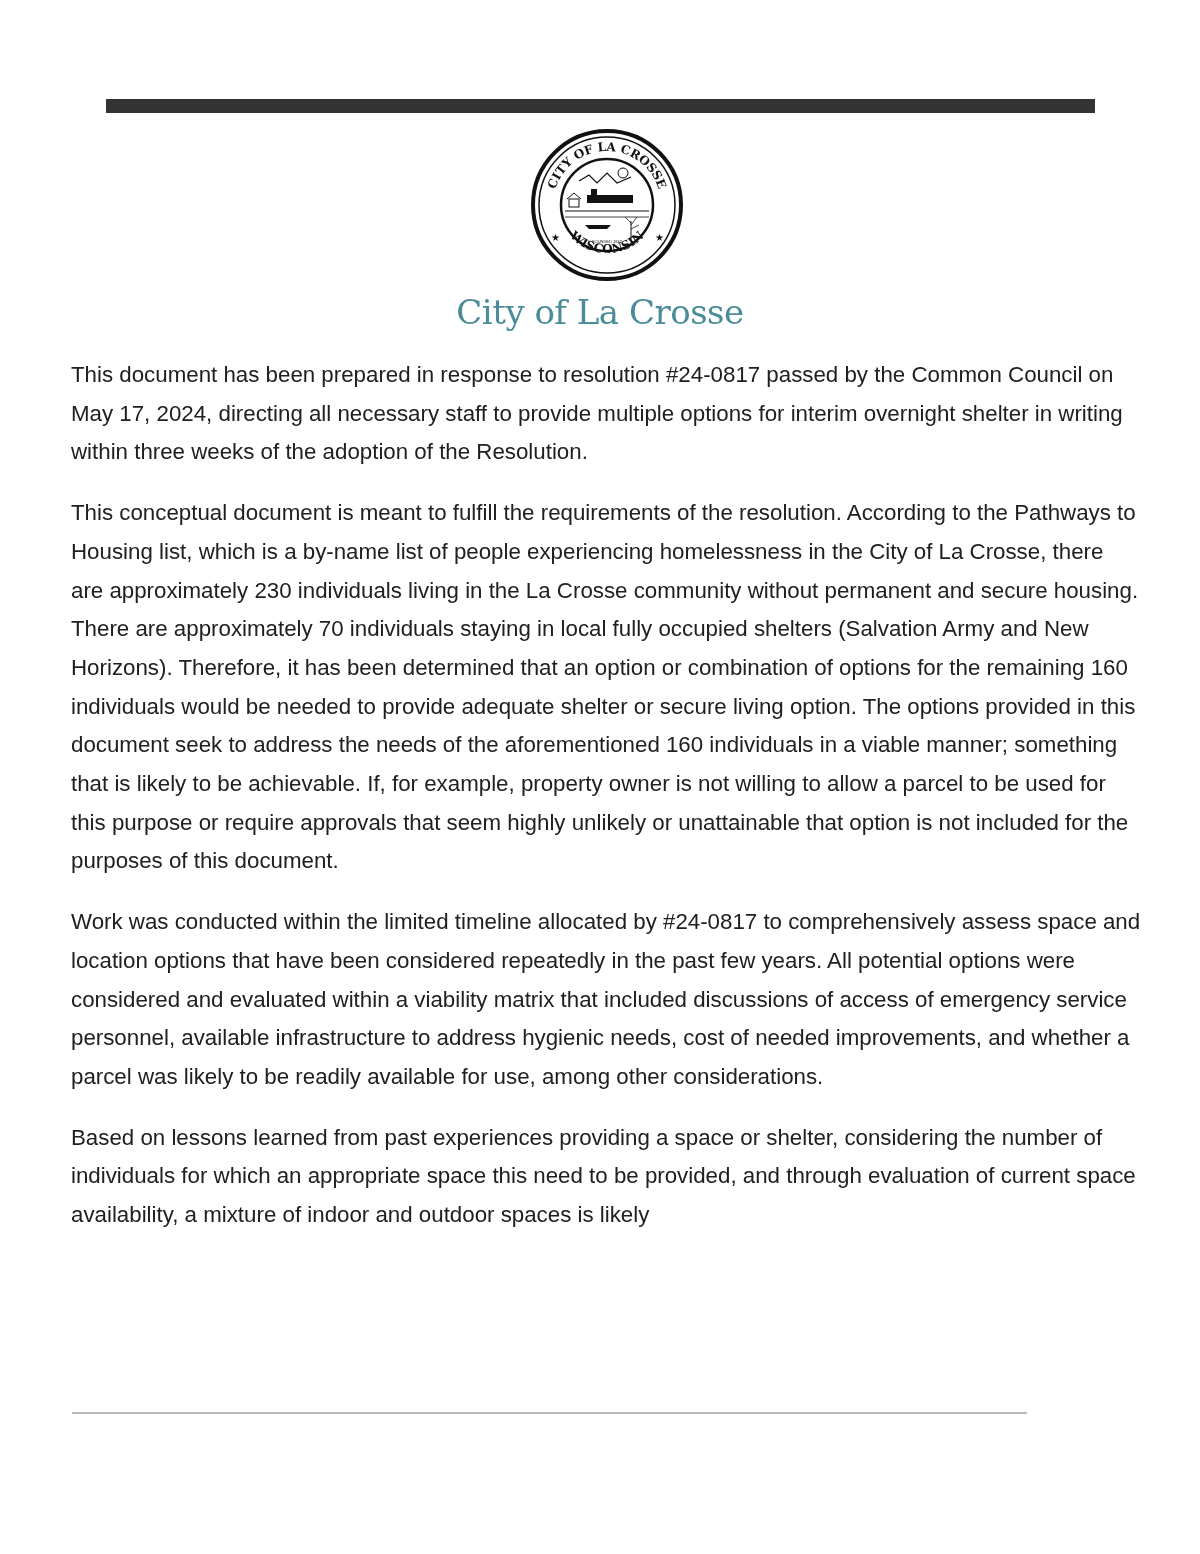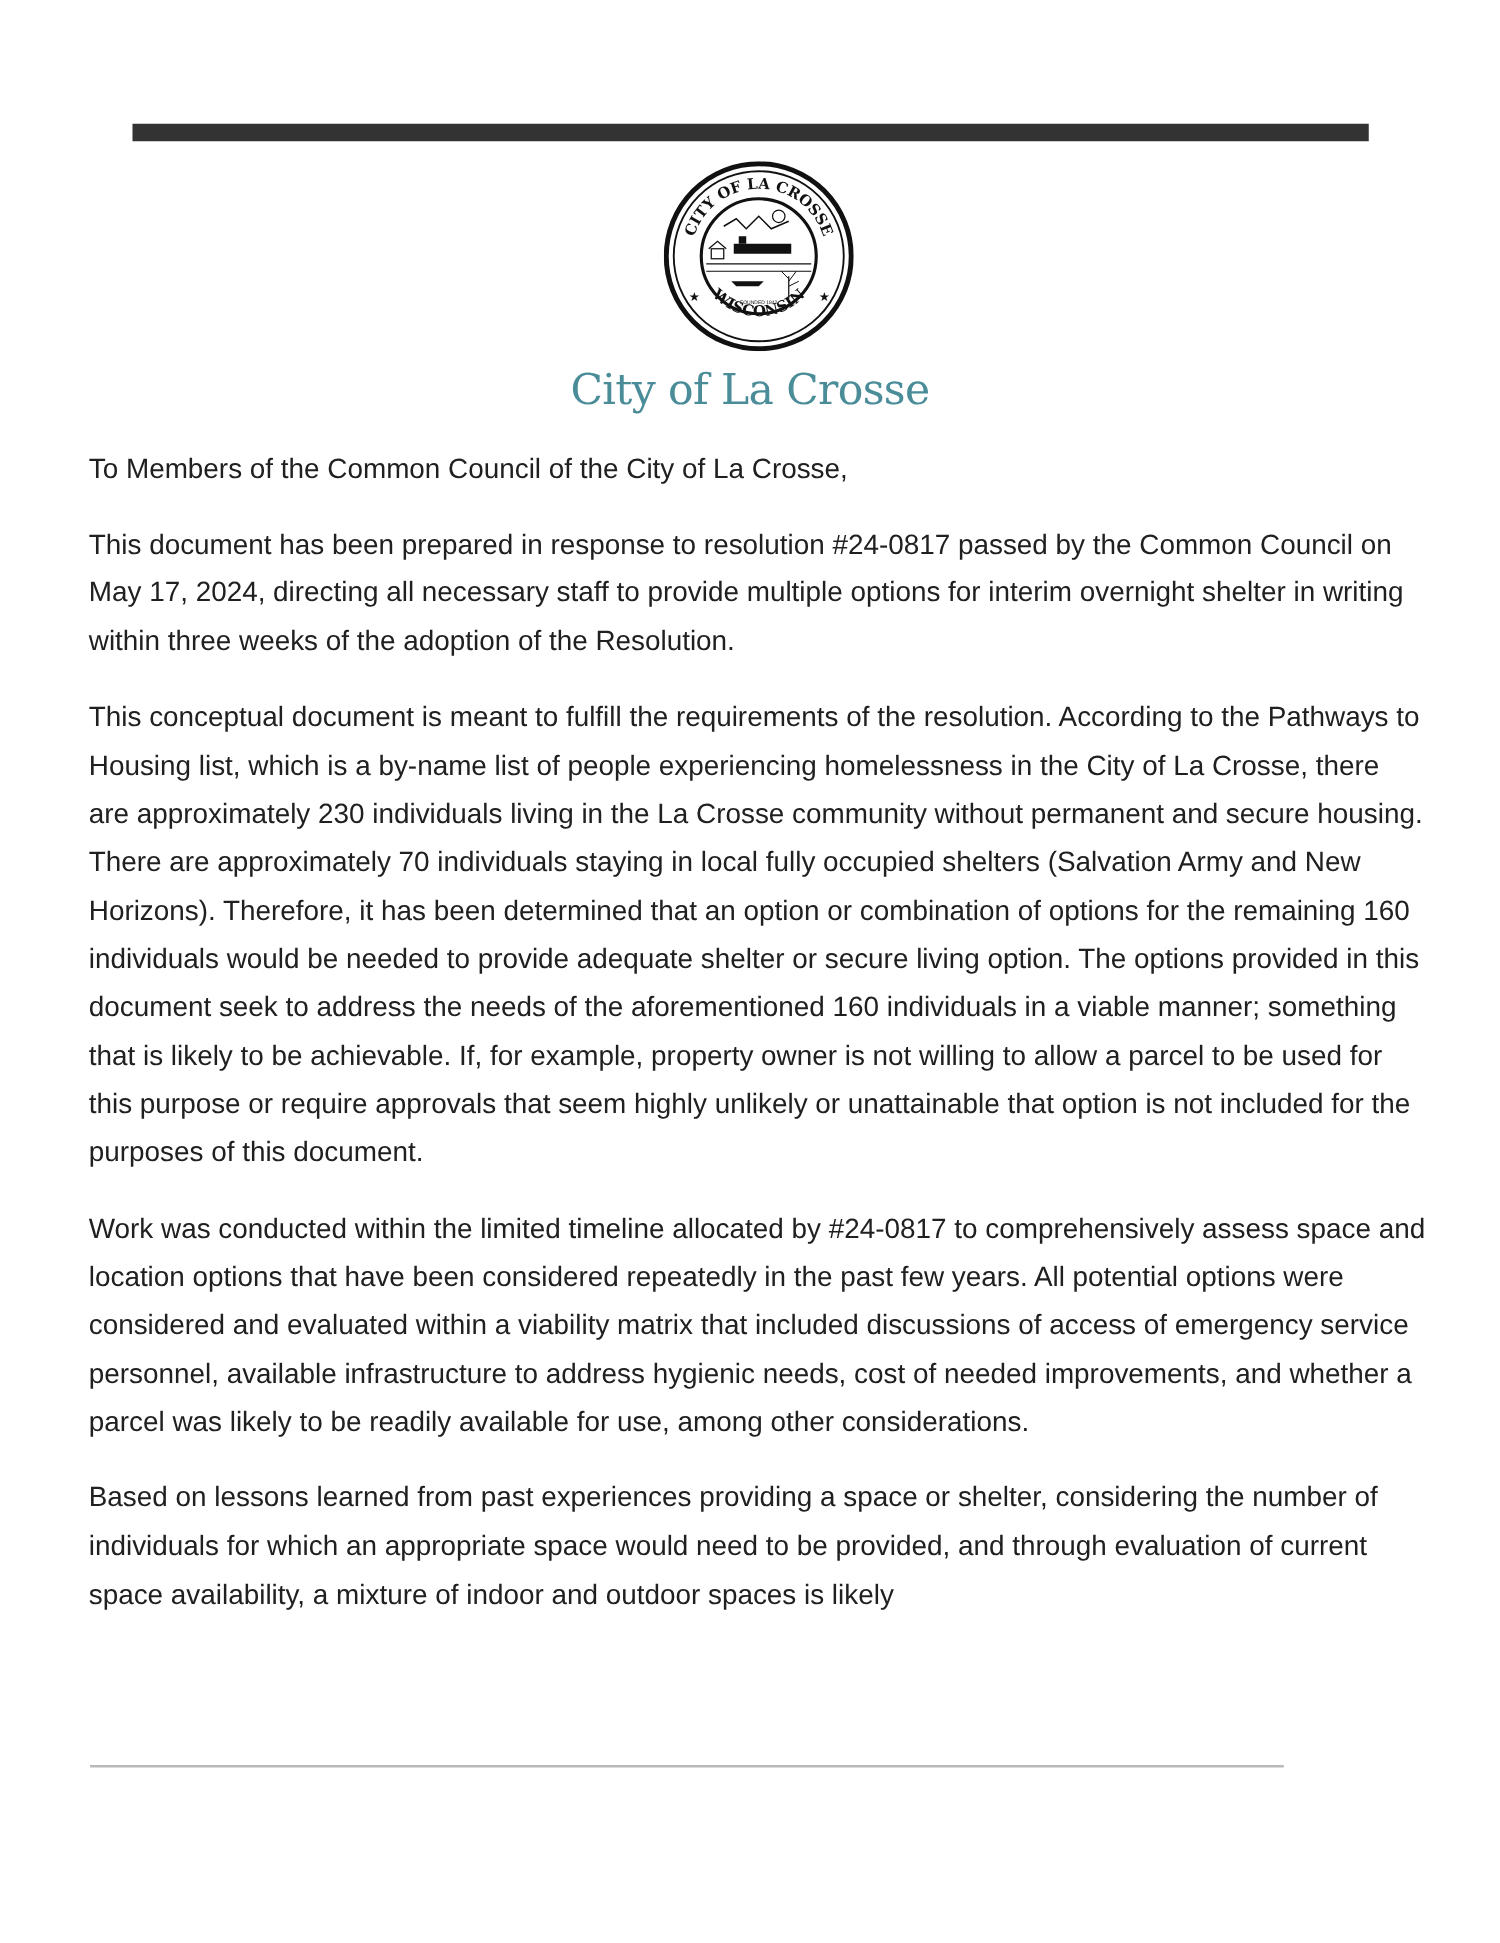--- a/index.html
+++ b/index.html
@@ -44,20 +44,19 @@
   <line x1="34" y1="88" x2="118" y2="88" stroke="#111" stroke-width="0.8"></line>
   <path d="M 54 96 L 80 96 L 76 100 L 58 100 Z" fill="#111"></path>
   <line x1="100" y1="110" x2="100" y2="92" stroke="#111" stroke-width="1"></line>
   <path d="M 100 94 L 94 88 M 100 96 L 106 88 M 100 100 L 108 96" stroke="#111" stroke-width="0.8"></path>
   <text x="76" y="114" font-size="4" text-anchor="middle" fill="#111">FOUNDED 1842</text>
 </svg>
 
 <div class="city-title">City of La Crosse</div>
 
 <div class="body-text">
-  <p>To Members of the Common Council of the City of La Crosse,</p>
   <p>This document has been prepared in response to resolution #24-0817 passed by the Common Council on May 17, 2024, directing all necessary staff to provide multiple options for interim overnight shelter in writing within three weeks of the adoption of the Resolution.</p>
   <p>This conceptual document is meant to fulfill the requirements of the resolution. According to the Pathways to Housing list, which is a by-name list of people experiencing homelessness in the City of La Crosse, there are approximately 230 individuals living in the La Crosse community without permanent and secure housing.  There are approximately 70 individuals staying in local fully occupied shelters (Salvation Army and New Horizons). Therefore, it has been determined that an option or combination of options for the remaining 160 individuals would be needed to provide adequate shelter or secure living option.  The options provided in this document seek to address the needs of the aforementioned 160 individuals in a viable manner; something that is likely to be achievable. If, for example, property owner is not willing to allow a parcel to be used for this purpose or require approvals that seem highly unlikely or unattainable that option is not included for the purposes of this document.</p>
   <p>Work was conducted within the limited timeline allocated by #24-0817 to comprehensively assess space and location options that have been considered repeatedly in the past few years. All potential options were considered and evaluated within a viability matrix that included discussions of access of emergency service personnel, available infrastructure to address hygienic needs, cost of needed improvements, and whether a parcel was likely to be readily available for use, among other considerations.</p>
-  <p>Based on lessons learned from past experiences providing a space or shelter, considering the number of individuals for which an appropriate space would need to be provided, and through evaluation of current space availability, a mixture of indoor and outdoor spaces is likely</p>
+  <p>Based on lessons learned from past experiences providing a space or shelter, considering the number of individuals for which an appropriate space this need to be provided, and through evaluation of current space availability, a mixture of indoor and outdoor spaces is likely</p>
 </div>
 
 <div class="strike-line"></div>
 
 </body></html>

